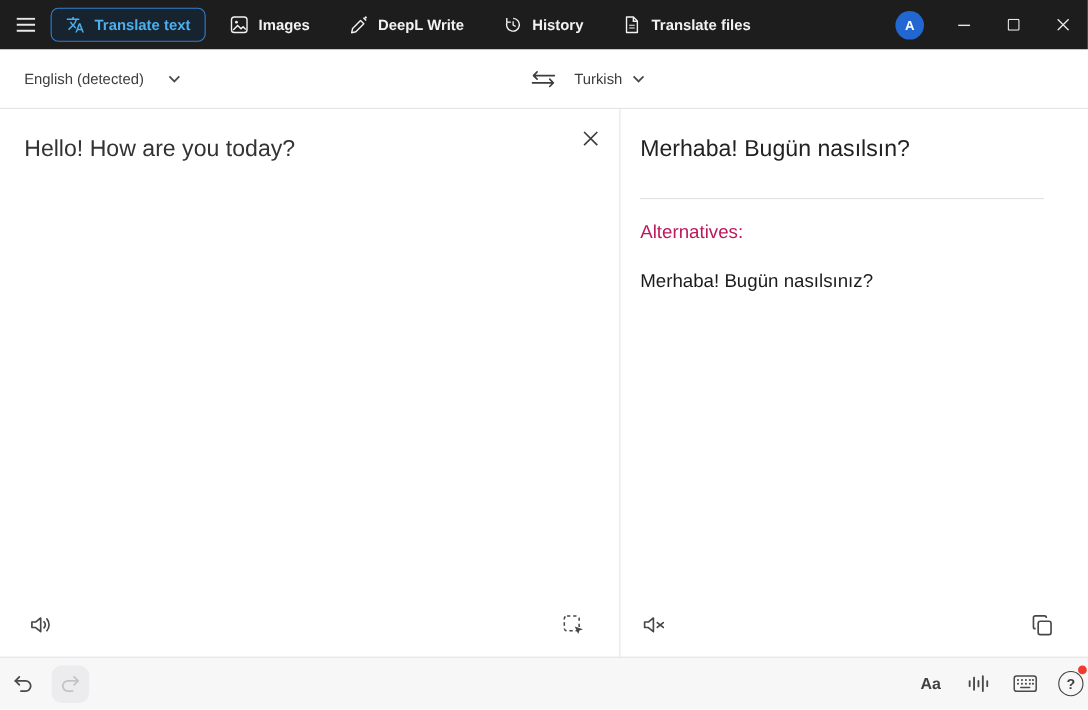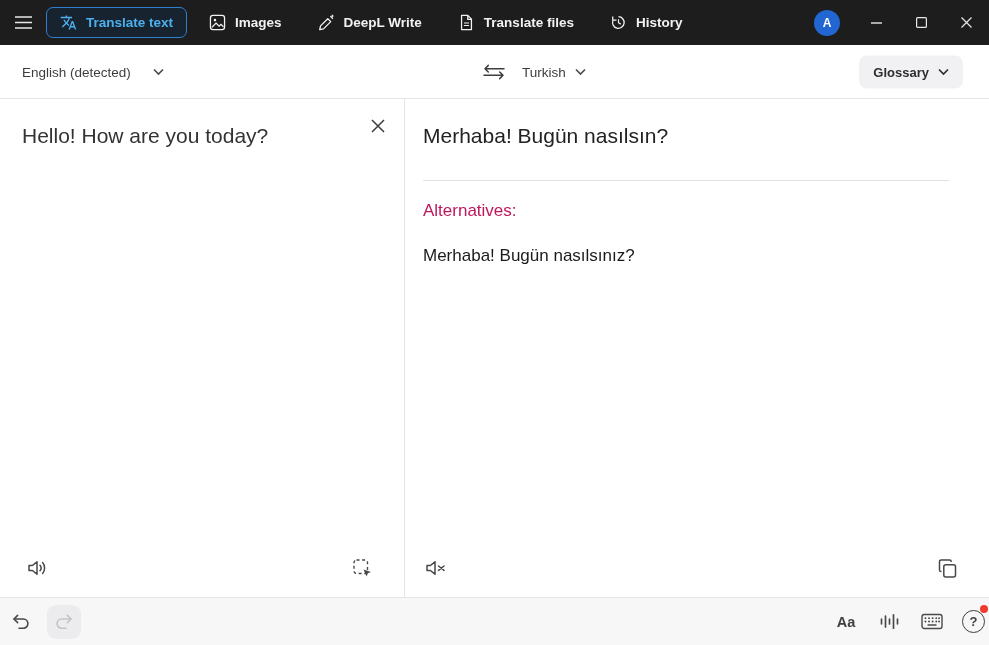--- a/index.html
+++ b/index.html
@@ -87,21 +87,21 @@
     background: #f1f1f3; border: none; border-radius: 8px;
     padding: 9px 14px;
     font-family: "Liberation Sans", sans-serif;
     font-size: 13px; font-weight: 700; color: #2e2e2e;
     cursor: pointer;
   }
 
   
   .panels { flex: 1 1 auto; display: flex; min-height: 0; }
   .panel { position: relative; }
-  .panel.source { width: 405px; border-right: 1px solid #e4e4e6; }
+  .panel.source { width: 564px; border-right: 1px solid #e4e4e6; }
   .panel.target { flex: 1; }
   .source-text {
     padding: 23px 50px 0 22px;
     font-size: 21px; color: #333333; line-height: 1.3;
   }
   .clear-btn {
     position: absolute; top: 13px; right: 12px;
     width: 28px; height: 28px;
     background: none; border: none; cursor: pointer;
     display: flex; align-items: center; justify-content: center;
@@ -200,38 +200,38 @@
               <path d="M14.5 2.5l3 3"></path>
               <path d="M17 1v2.6M15.7 2.3h2.6" stroke-width="1.2"></path>
             </svg>
         </span>
         <span>DeepL Write</span>
       </button>
 
       <button class="tab">
         <span class="ticon">
           <svg width="17" height="17" viewBox="0 0 20 20" fill="none" stroke="currentColor" stroke-width="1.5">
+              <path d="M10 3.2a6.8 6.8 0 1 1-6.5 4.3"></path>
+              <path d="M3.2 2.8v4.4h4.4"></path>
+              <path d="M10 6.3v4l2.7 1.6" stroke-width="1.4"></path>
+            </svg>
+        </span>
+        <span>History</span>
+      </button>
+
+      <button class="tab">
+        <span class="ticon">
+          <svg width="17" height="17" viewBox="0 0 20 20" fill="none" stroke="currentColor" stroke-width="1.5">
               <path d="M4.2 1.7h7.3l4.3 4.3v12.3H4.2z" stroke-linejoin="round"></path>
               <path d="M11.5 1.7v4.5H16"></path>
               <path d="M7 10.5h6M7 13.5h6" stroke-width="1.2"></path>
             </svg>
         </span>
         <span>Translate files</span>
       </button>
-
-      <button class="tab">
-        <span class="ticon">
-          <svg width="17" height="17" viewBox="0 0 20 20" fill="none" stroke="currentColor" stroke-width="1.5">
-              <path d="M10 3.2a6.8 6.8 0 1 1-6.5 4.3"></path>
-              <path d="M3.2 2.8v4.4h4.4"></path>
-              <path d="M10 6.3v4l2.7 1.6" stroke-width="1.4"></path>
-            </svg>
-        </span>
-        <span>History</span>
-      </button>
     </nav>
 
     <div class="titlebar-right">
       <button class="avatar">
         <span>A</span>
       </button>
       <button class="winbtn">
         <span>
           <svg width="11" height="2" viewBox="0 0 11 2">
               <rect width="11" height="1.4" y="0.3" fill="currentColor"></rect>
@@ -276,28 +276,20 @@
 
     <button class="lang-select vcenter lang-tgt">
       <span>Turkish</span>
       <span>
         <svg width="11" height="7" viewBox="0 0 11 7" fill="none" stroke="#4a4a4a" stroke-width="1.6">
             <path d="M1 1l4.5 4.5L10 1"></path>
           </svg>
       </span>
     </button>
 
-    <button class="glossary-btn vcenter">
-      <span>Glossary</span>
-      <span>
-        <svg width="11" height="7" viewBox="0 0 11 7" fill="none" stroke="#2e2e2e" stroke-width="1.7">
-            <path d="M1 1l4.5 4.5L10 1"></path>
-          </svg>
-      </span>
-    </button>
   </div>
 
   <main class="panels">
 
     <section class="panel source">
       <div class="source-text">Hello! How are you today?</div>
 
       <button class="clear-btn">
         <span>
           <svg width="14" height="14" viewBox="0 0 14 14" fill="none" stroke="currentColor" stroke-width="1.5">

